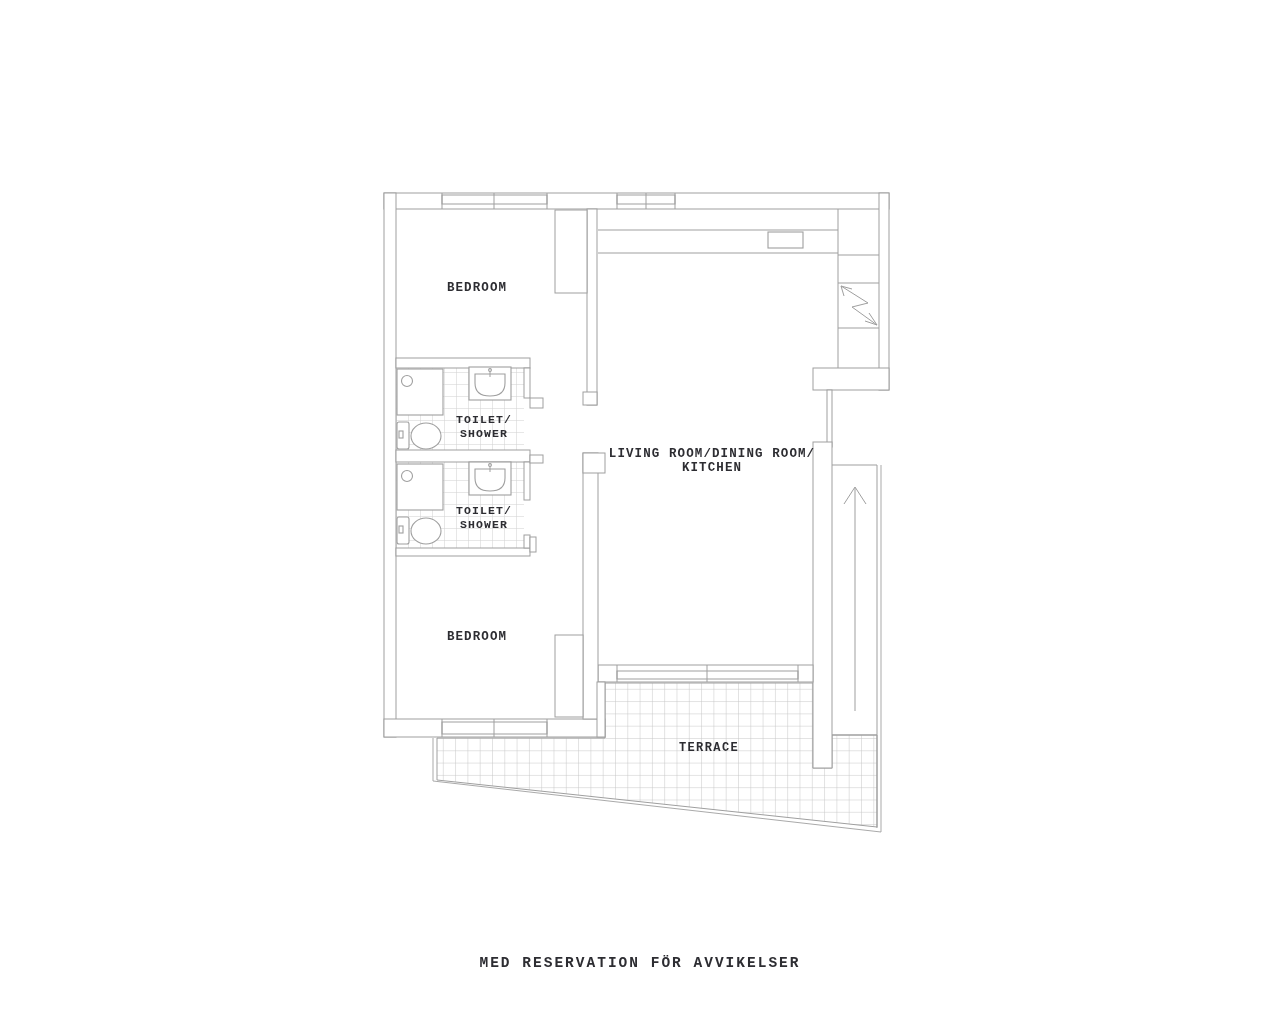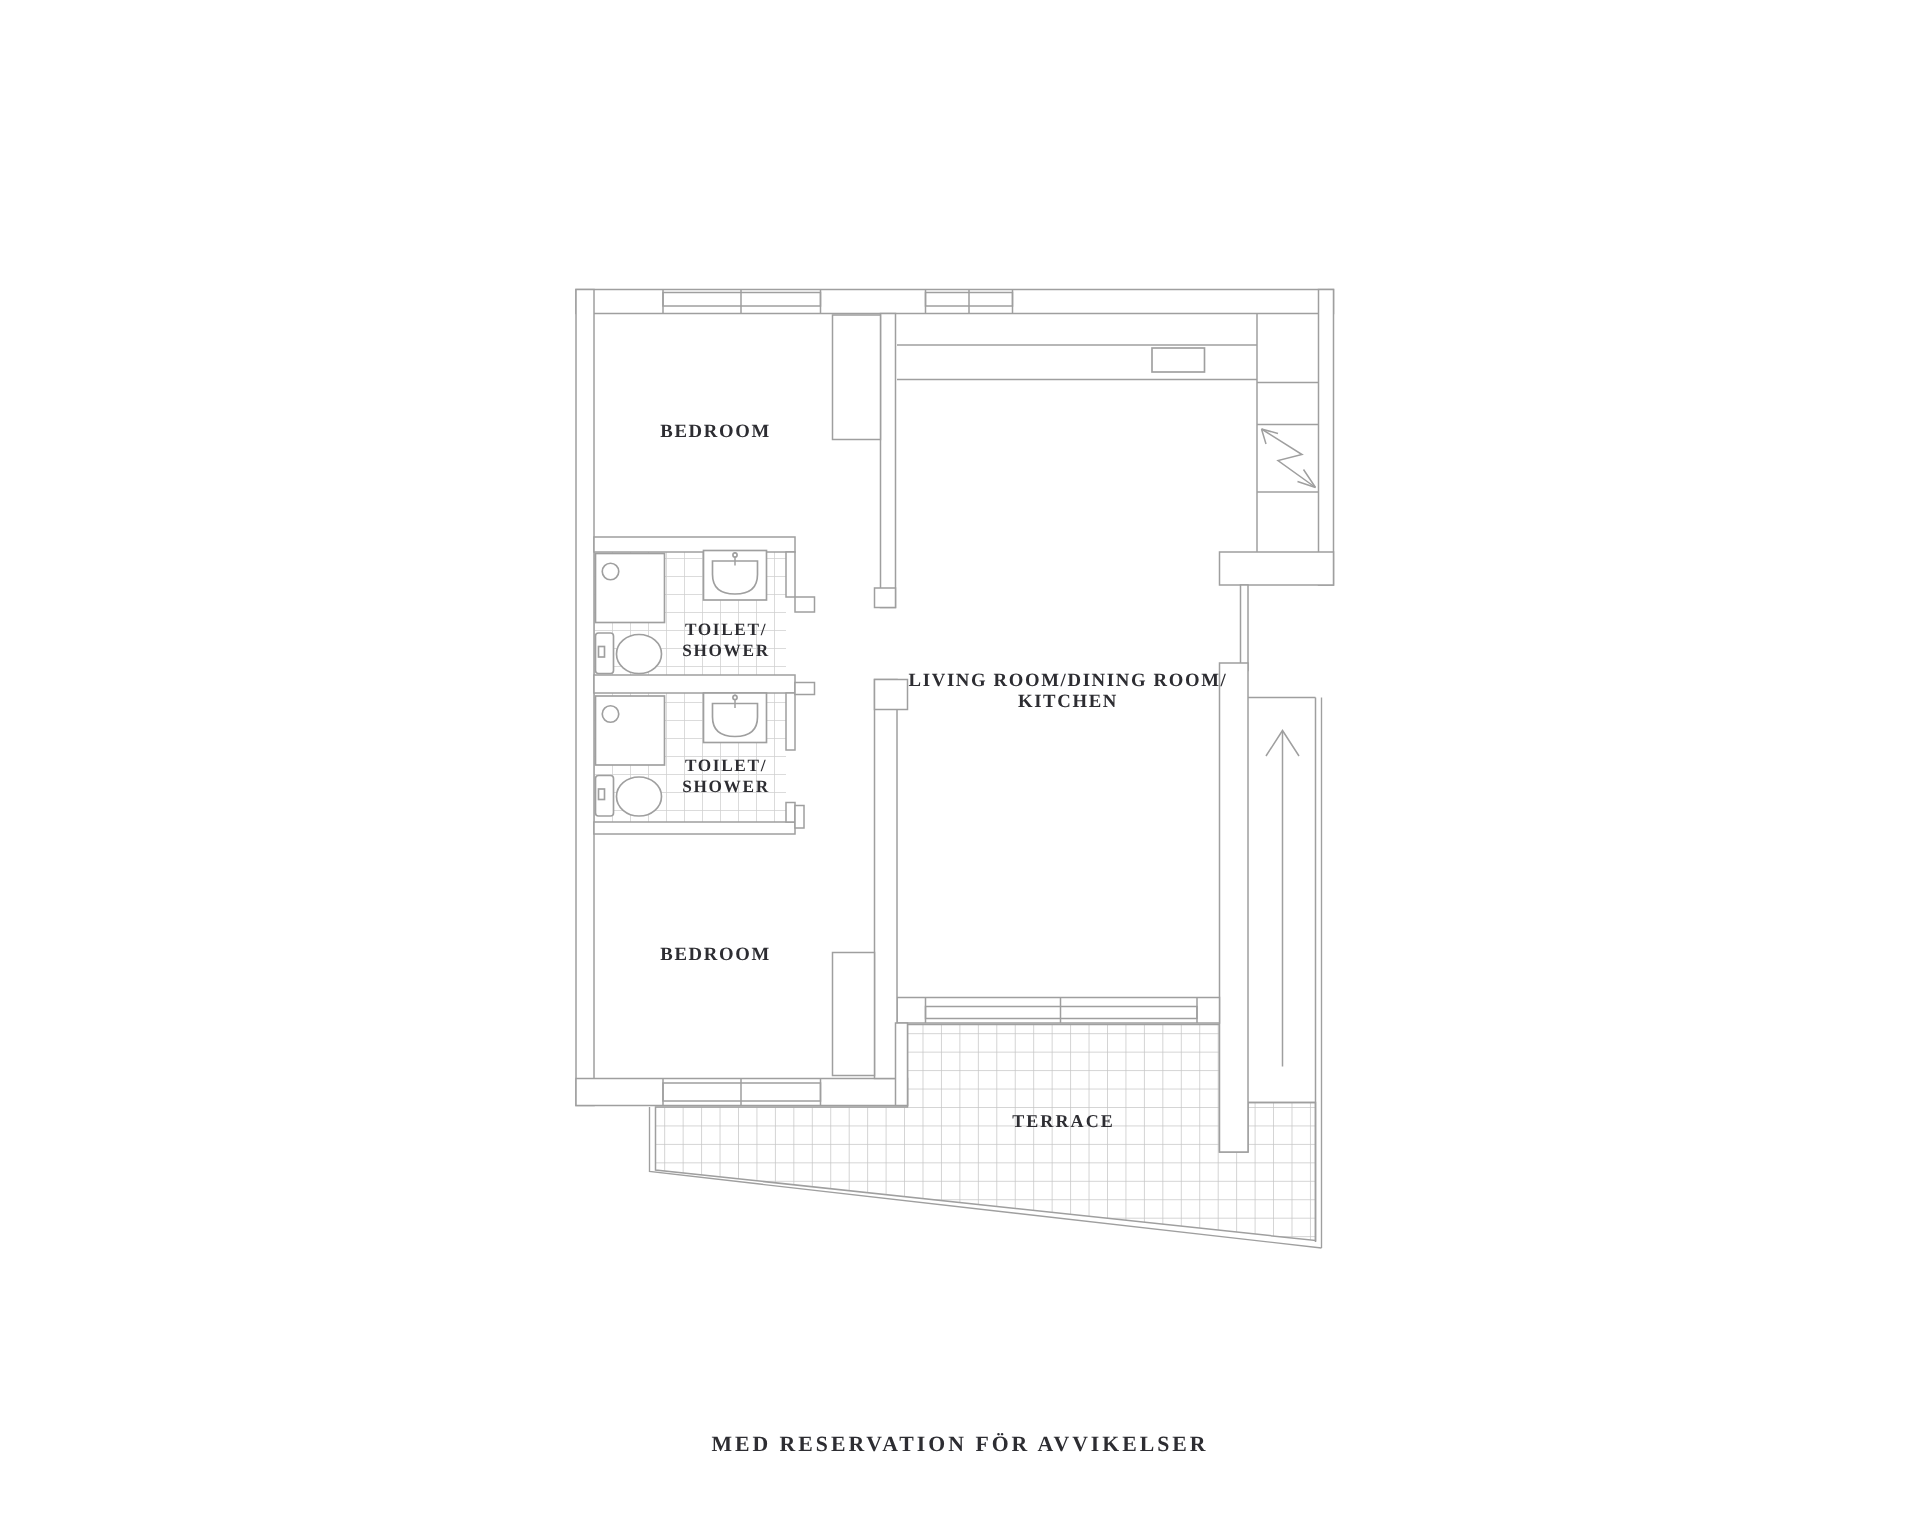--- a/index.html
+++ b/index.html
@@ -4,21 +4,21 @@
 <style>
   :root{
     --background:#ffffff;
     --line:#9f9f9f;
     --grid-tile:#cfcfcf;
     --terrace-grid:#c6c6c6;
     --text:#2d2d32;
   }
   html,body{margin:0;padding:0;background:var(--background);}
   .page{position:relative;width:1048px;height:1024px;background:var(--background);overflow:hidden;
-        font-family:Liberation Serif, serif;}
+        font-family:Liberation Mono, monospace;}
   svg{display:block;}
   .wall{fill:#ffffff;stroke:var(--line);stroke-width:1;}
   .ln{stroke:var(--line);stroke-width:1;fill:none;}
   .thin{stroke:var(--line);stroke-width:0.9;fill:none;}
   .fixture{fill:#ffffff;stroke:var(--line);stroke-width:1.1;}
   .label{fill:var(--text);font-weight:bold;letter-spacing:1.1px;text-anchor:middle;}
   .label-room{font-size:12.5px;}
   .label-small{font-size:11.5px;}
   .label-terrace{font-size:12px;letter-spacing:1.4px;}
   .footer-text{fill:var(--text);font-size:14.5px;font-weight:bold;letter-spacing:2px;text-anchor:middle;}

